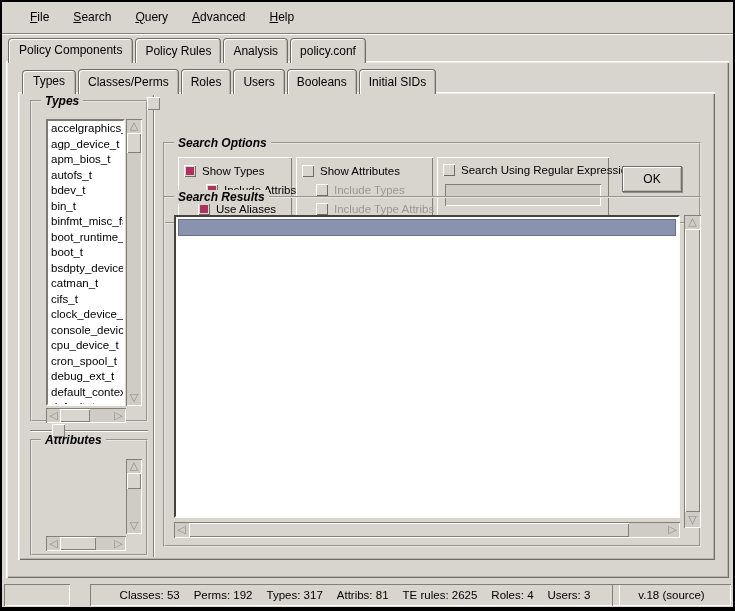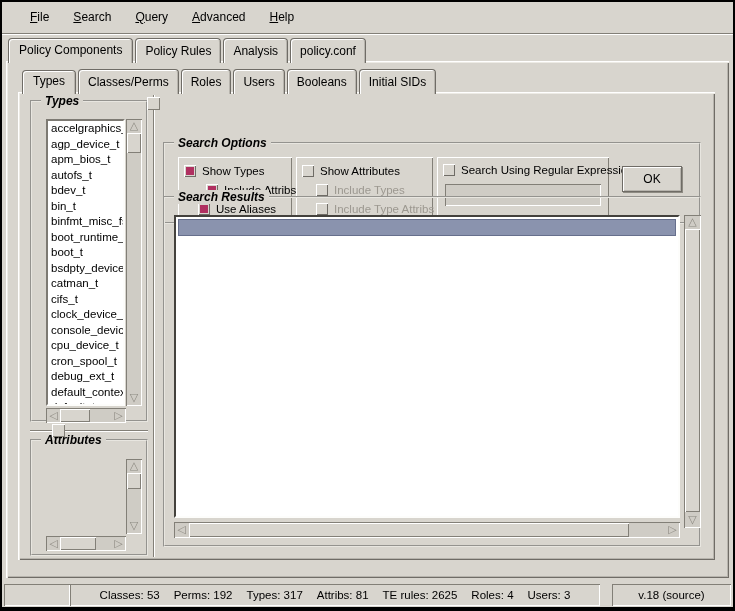--- a/index.html
+++ b/index.html
@@ -279,21 +279,21 @@
       <div class="hscroll" style="left:9px;top:324px;width:506px;height:16px;">
         <div class="sarrow leftA">◁</div>
         <div class="sthumb" style="left:15px;width:440px;"></div>
         <div class="sarrow rightA">▷</div>
       </div>
     </div>
 
   </div>
 
   <div class="abs statpanel" style="left:2px;top:582px;width:66px;"></div>
-  <div class="abs statpanel" style="left:68px;top:582px;width:530px;">
+  <div class="abs statpanel" style="left:88px;top:582px;width:530px;">
 
       <span class="stat">Classes: 53</span>
 
       <span class="stat">Perms: 192</span>
 
       <span class="stat">Types: 317</span>
 
       <span class="stat">Attribs: 81</span>
 
       <span class="stat">TE rules: 2625</span>

